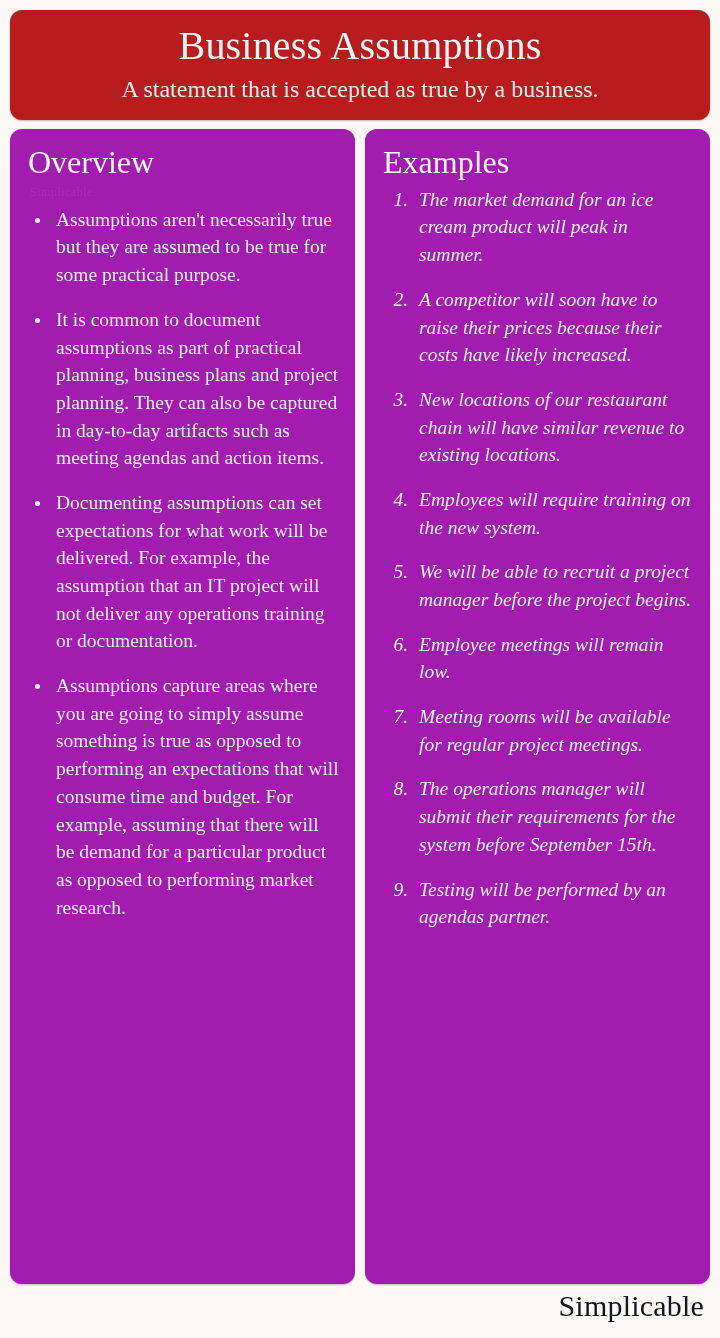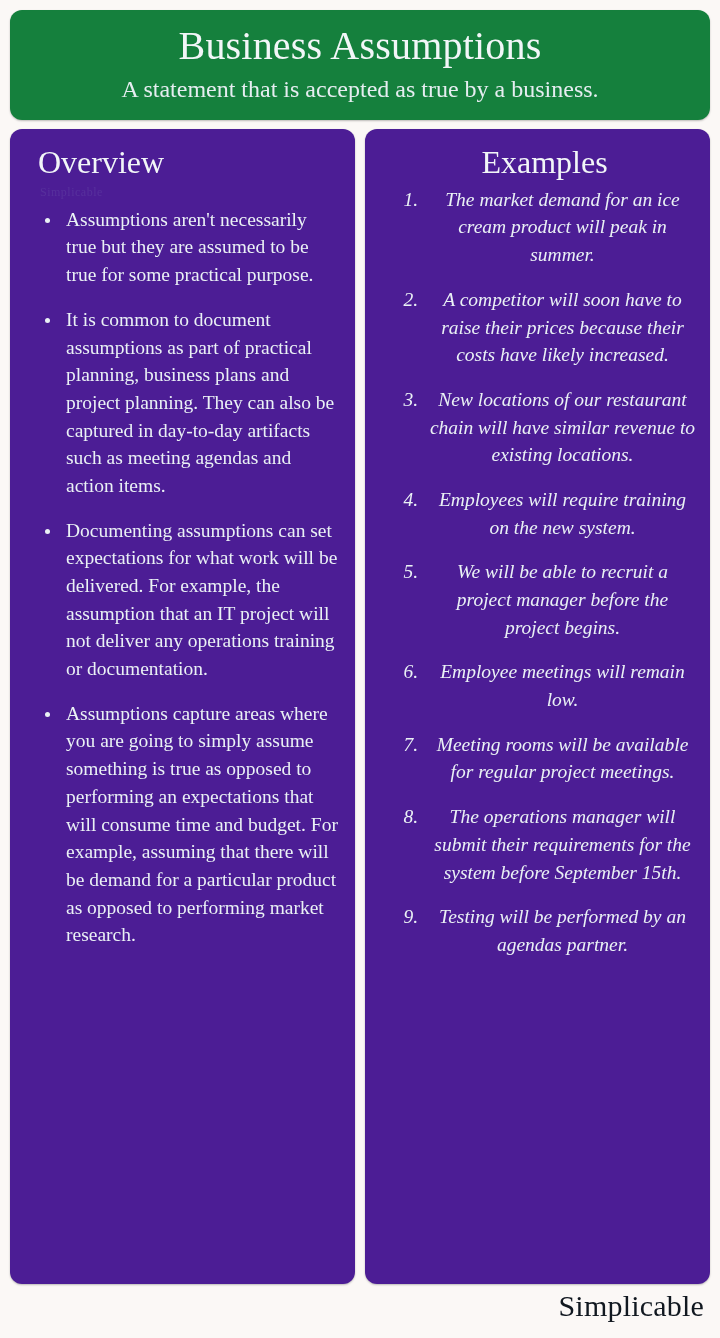--- a/index.html
+++ b/index.html
@@ -17,21 +17,21 @@
   .page {
     width: 720px;
     height: 1338px;
     box-sizing: border-box;
     padding: 10px;
     display: flex;
     flex-direction: column;
     position: relative;
   }
   .header-card {
-    background: #15803d;
+    background: #b91c1c;
     border-radius: 12px;
     padding: 14px 20px 16px 20px;
     text-align: center;
     box-shadow: 0 1px 2px rgba(0,0,0,0.25);
     flex: 0 0 auto;
   }
   .header-title {
     color: #f2f6f8;
     font-size: 40px;
     line-height: 1.12;
@@ -47,30 +47,30 @@
     font-weight: 400;
   }
   .columns {
     display: flex;
     gap: 10px;
     margin-top: 9px;
     flex: 1 1 auto;
     min-height: 0;
   }
   .card {
-    background: #4c1d95;
+    background: #a21caf;
     border-radius: 12px;
     box-shadow: 0 1px 2px rgba(0,0,0,0.25);
-    padding: 16px 14px 14px 22px;
+    padding: 16px 14px 14px 12px;
     box-sizing: border-box;
     overflow: hidden;
     position: relative;
   }
   .card-overview { width: 345px; }
-  .card-examples { width: 345px; text-align: center; }
+  .card-examples { width: 345px; }
 
   .section-title {
     color: #f2f6f8;
     font-size: 32px;
     line-height: 1.1;
     margin: 0 0 4px 0;
     padding-left: 6px;
     font-weight: 400;
   }
   .ghost-text {

